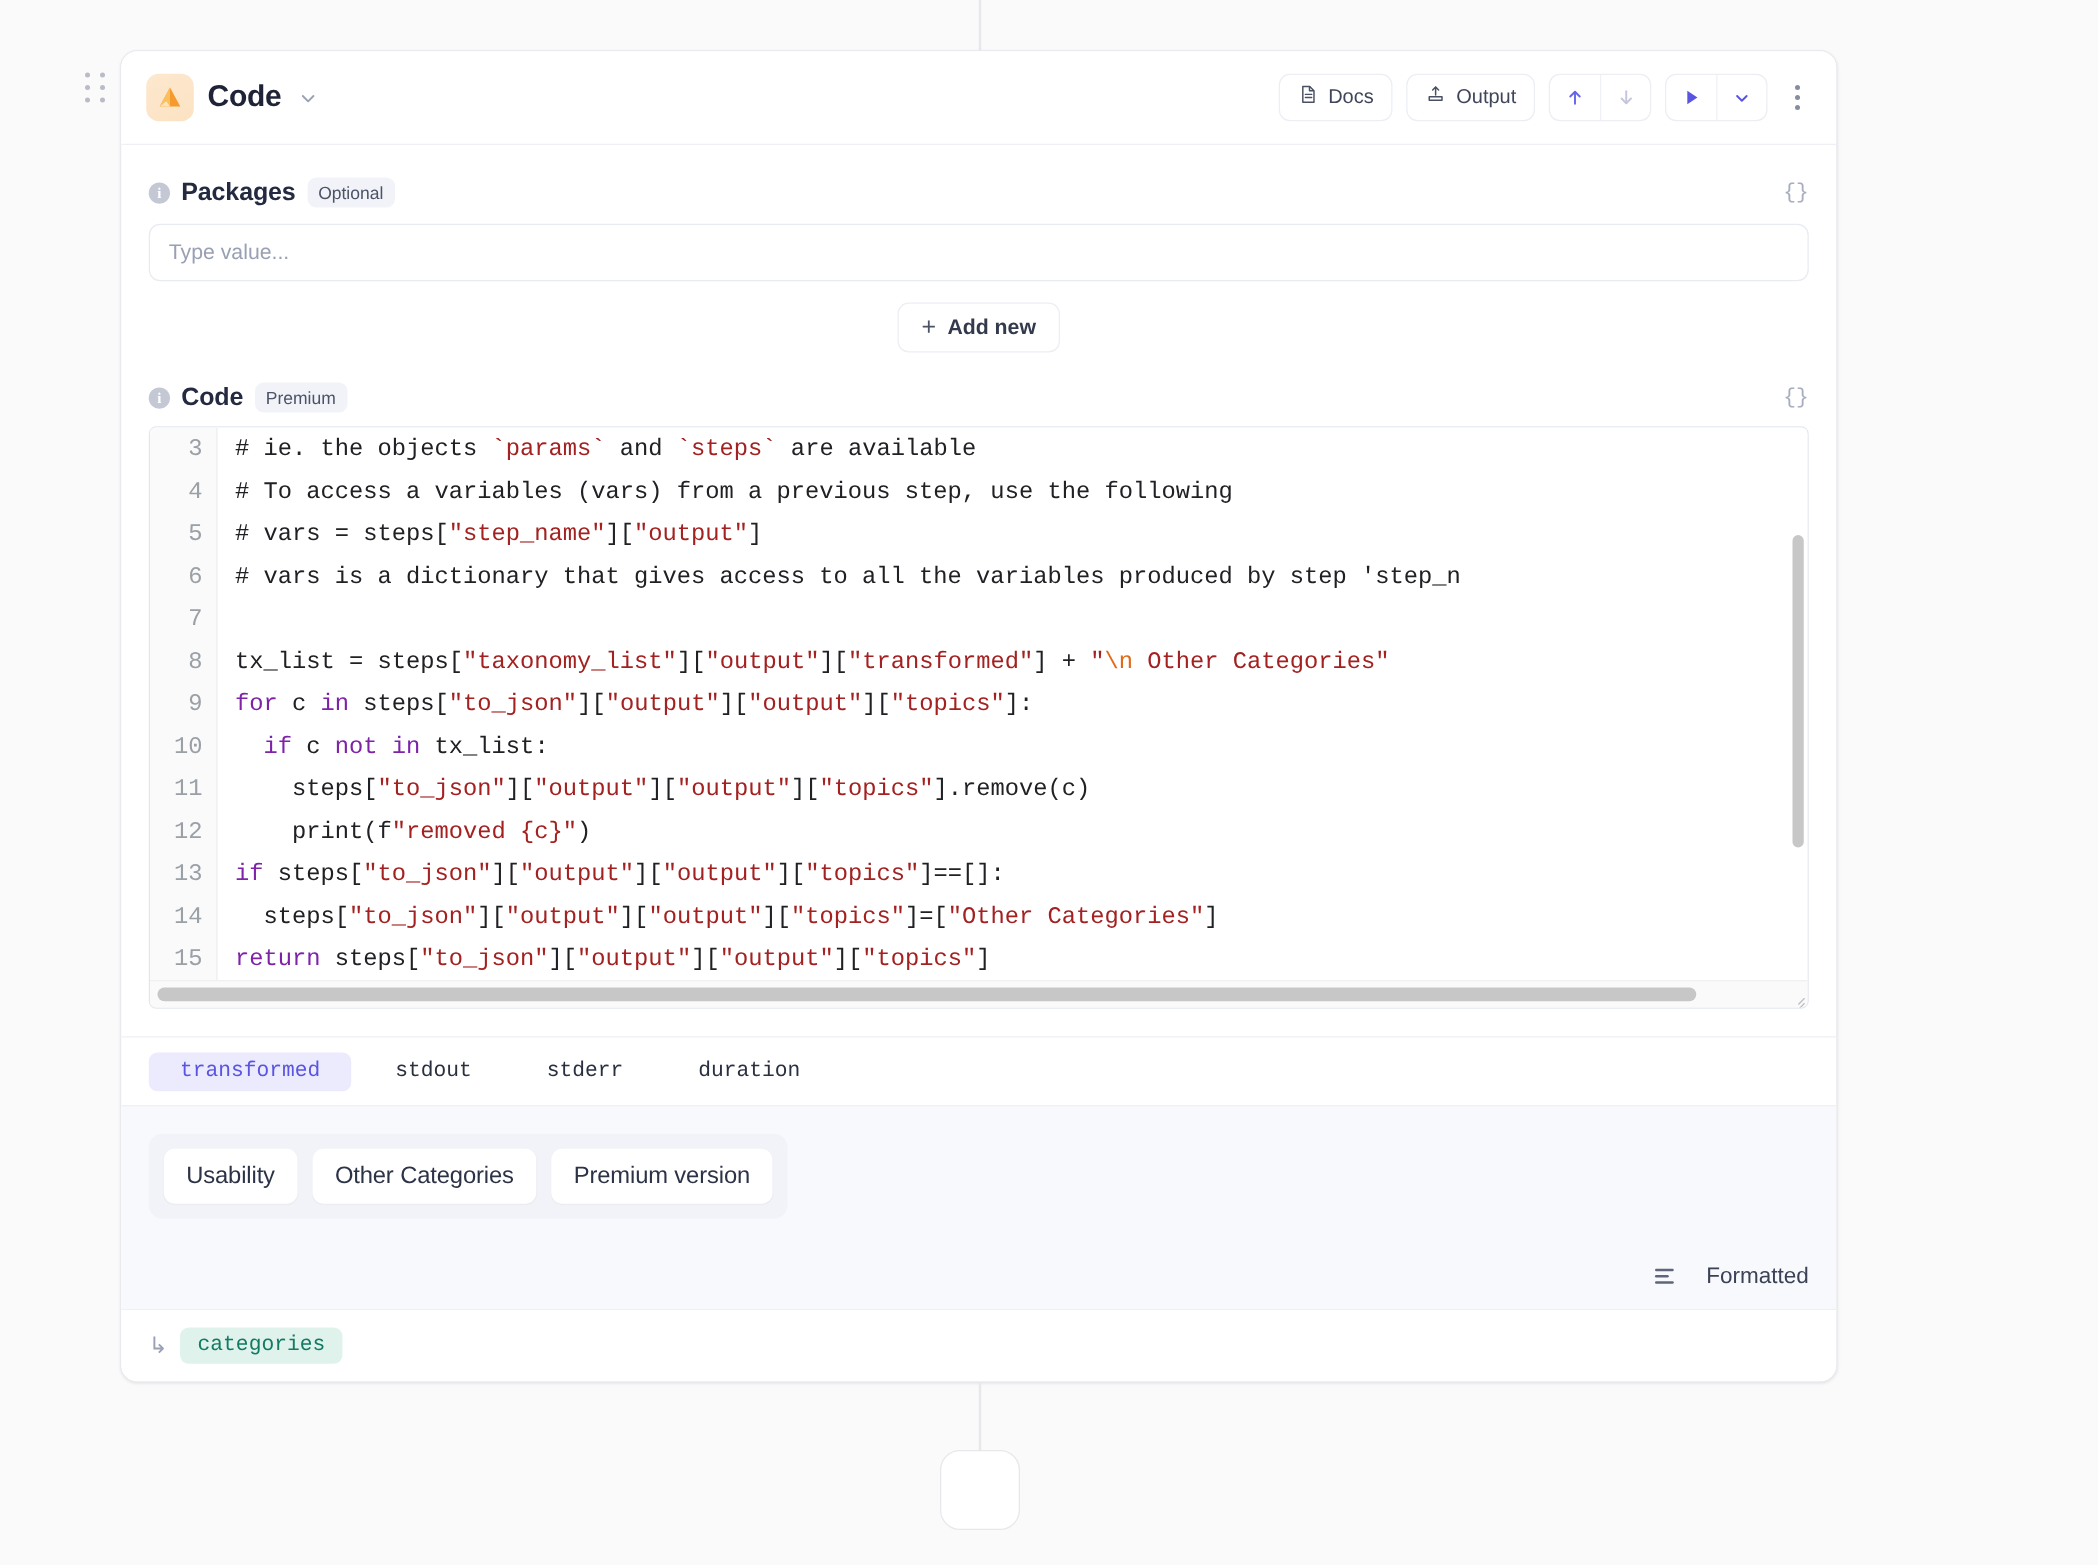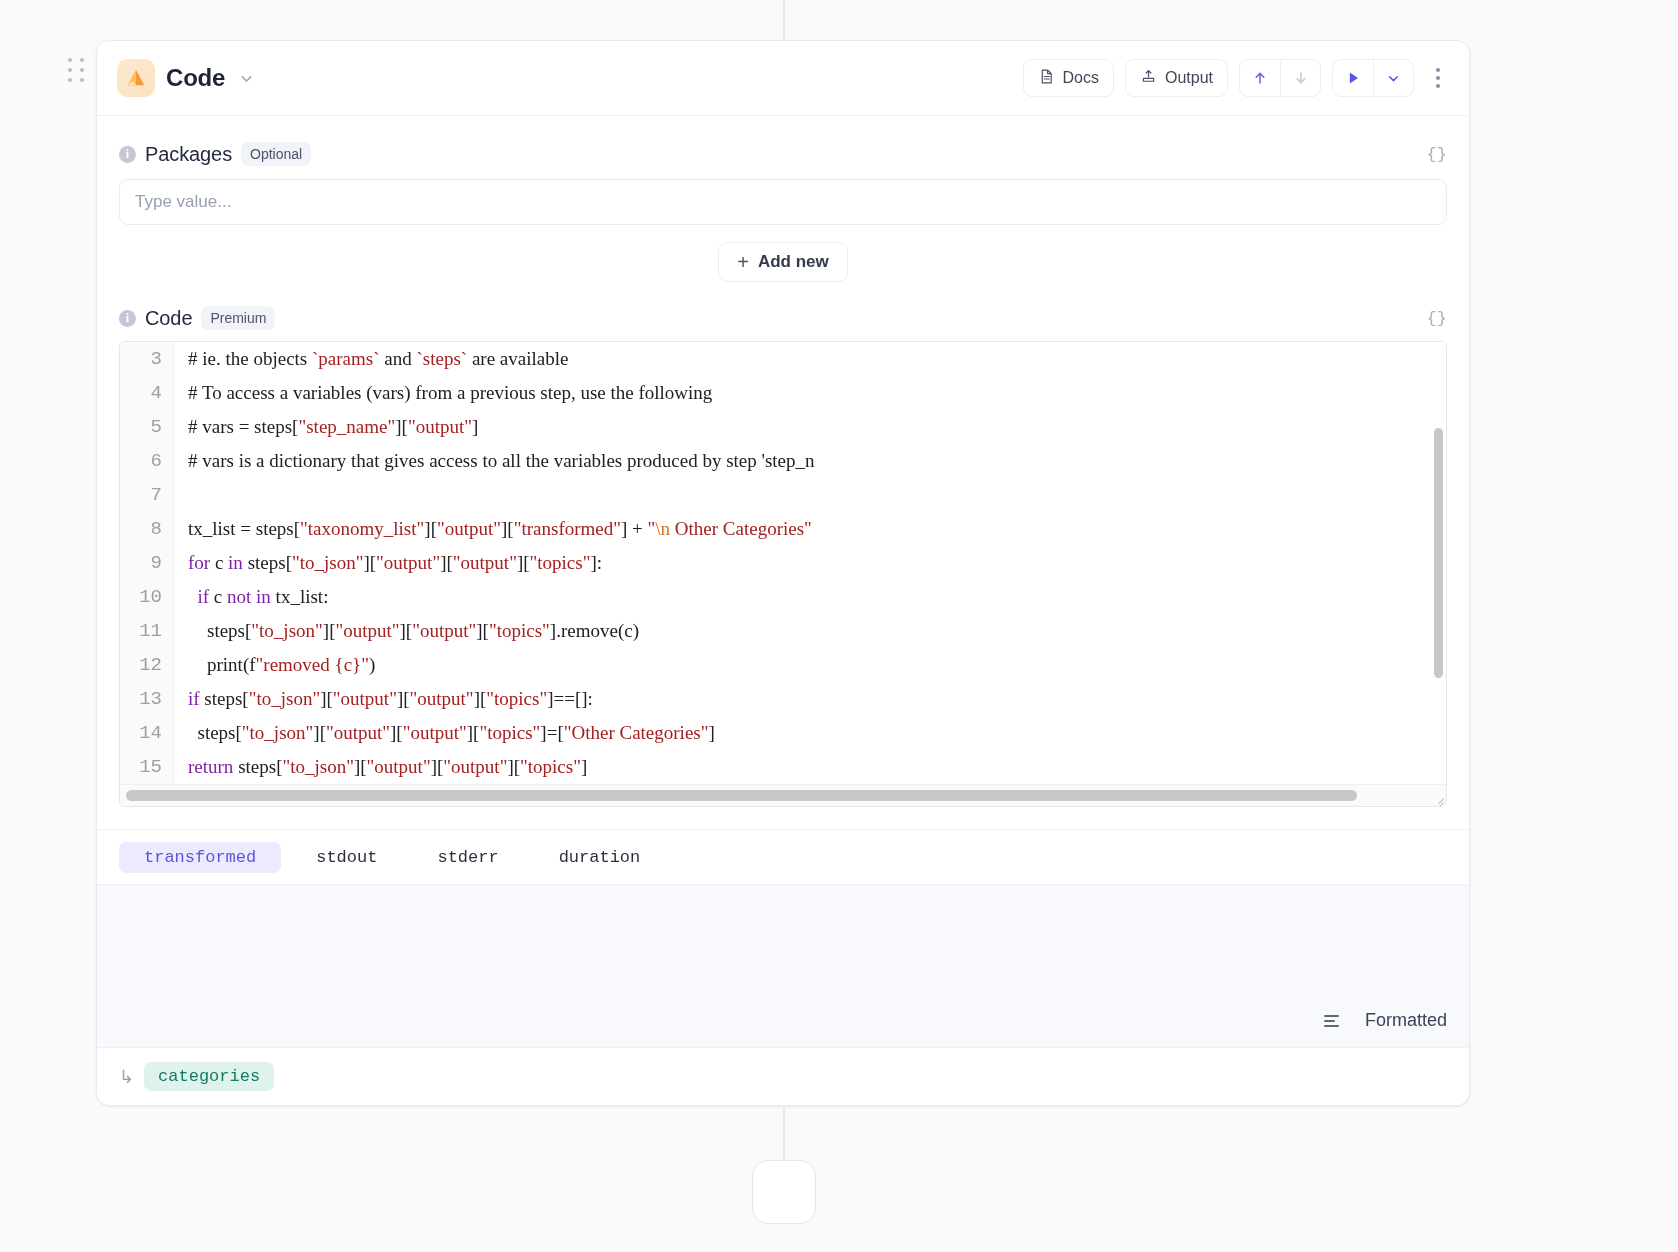--- a/index.html
+++ b/index.html
@@ -98,21 +98,21 @@
   .field-label-row {
     display: flex; align-items: center; gap: 9px;
     padding: 26px 22px 13px 22px;
   }
   .info-icon {
     width: 17px; height: 17px; border-radius: 50%;
     background: #c3c8d4; color: #fff; font-size: 12px; font-weight: 700;
     display: flex; align-items: center; justify-content: center;
     font-family: "Liberation Serif", serif; flex: 0 0 17px;
   }
-  .field-label { font-size: 20px; font-weight: 400; color: #242a40; letter-spacing: -0.1px; }
+  .field-label { font-size: 20px; font-weight: 700; color: #242a40; letter-spacing: -0.1px; }
   .pill {
     font-size: 14px; color: #4c5366; background: #f1f3f8;
     border-radius: 7px; padding: 4px 9px; font-weight: 400;
   }
   .braces {
     margin-left: auto; font-size: 17px; color: #a8aec0; cursor: pointer;
     font-family: "Liberation Mono", monospace;
   }
 
   .text-input {
@@ -146,21 +146,21 @@
     padding-top: 0; text-align: right;
   }
   .gutter div {
     font-family: "Liberation Mono", monospace;
     font-size: 19px; line-height: 34px; color: #9aa0a6; padding-right: 11px;
   }
   .code-area {
     flex: 1 1 auto; position: relative; overflow: hidden; padding-left: 14px;
   }
   .code-area pre {
-    font-family: Liberation Serif, serif;
+    font-family: Liberation Mono, monospace;
     font-size: 19px; line-height: 34px; color: #202124;
     white-space: pre; margin: 0;
   }
   .cl-kw   { color: #7e22a8; }
   .cl-str  { color: #a32121; }
   .cl-esc  { color: #e06c17; }
   .cl-cmt  { color: #202124; }
   .cl-pln  { color: #202124; }
 
   .code-vscroll {
@@ -399,20 +399,25 @@
     </div>
 
     <div class="out-tabs" id="out-tabs">
         <div class="out-tab active">transformed</div>
         <div class="out-tab">stdout</div>
         <div class="out-tab">stderr</div>
         <div class="out-tab">duration</div>
       </div>
 
     <div class="result-panel">
+      <div class="chips-wrap" id="chips">
+          <div class="chip">Usability</div>
+          <div class="chip">Other Categories</div>
+          <div class="chip">Premium version</div>
+        </div>
       <div class="formatted">
         <span class="fmt-lines">
             <i></i>
             <i></i>
             <i></i>
           </span>
         <span>Formatted</span>
       </div>
     </div>
   </div>

